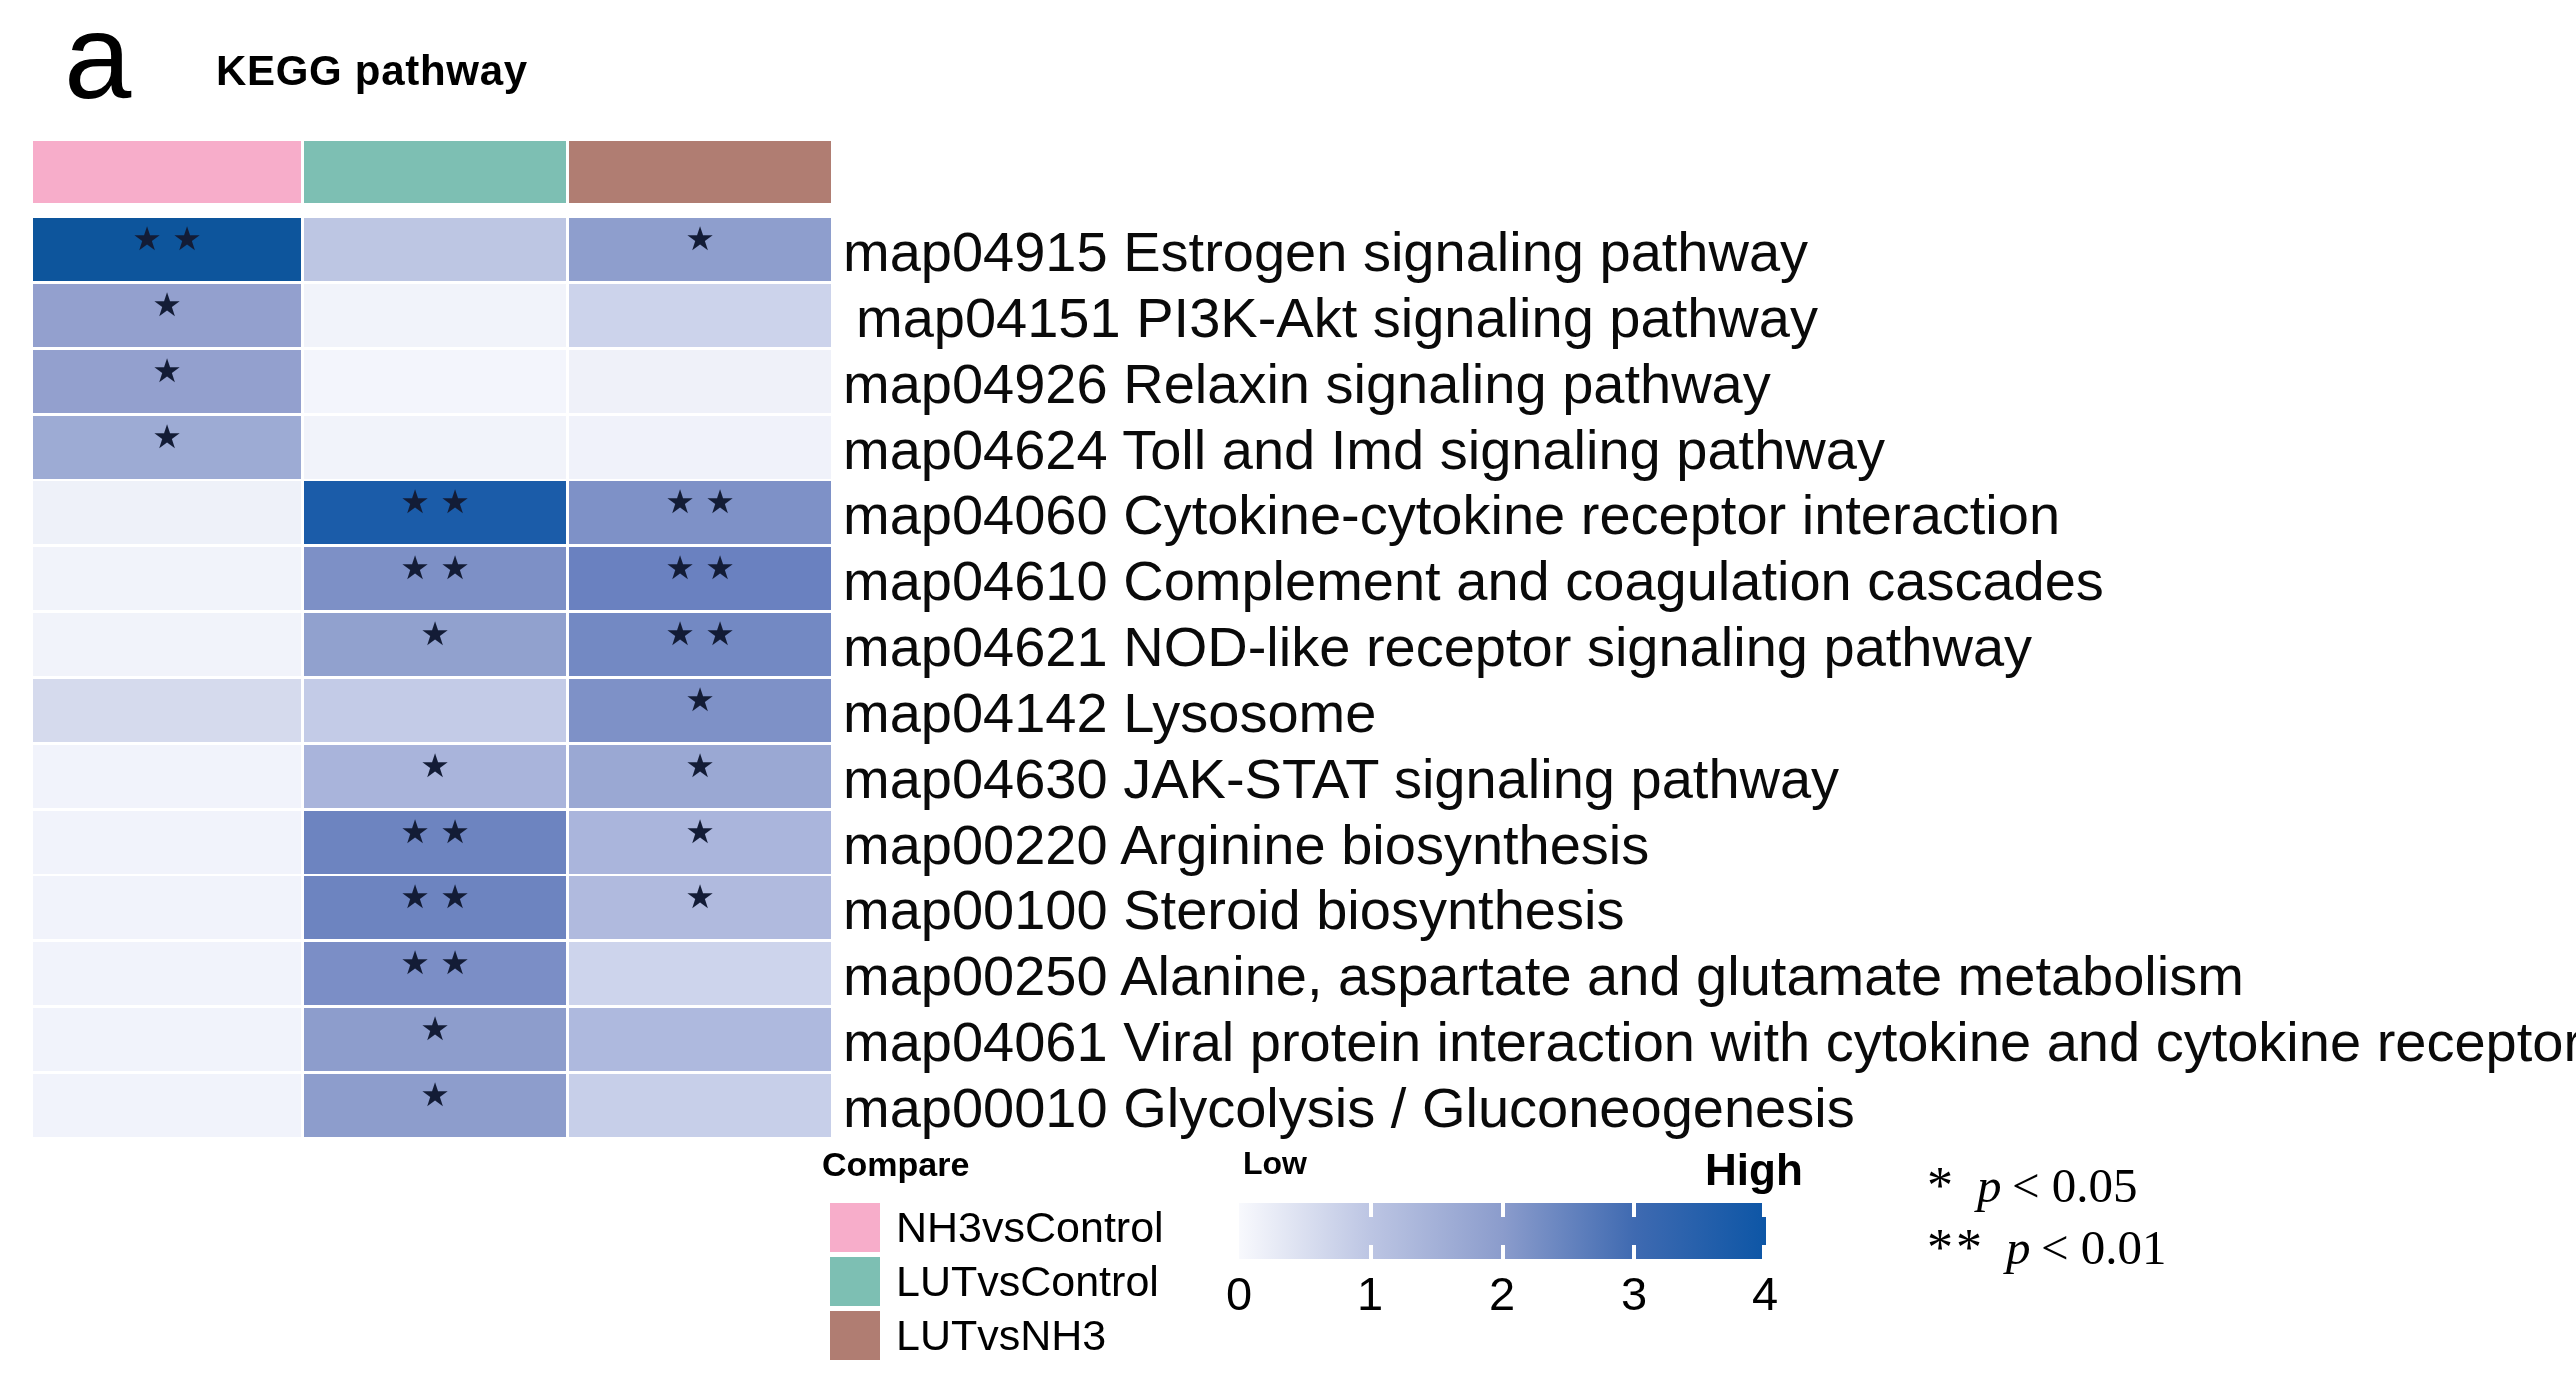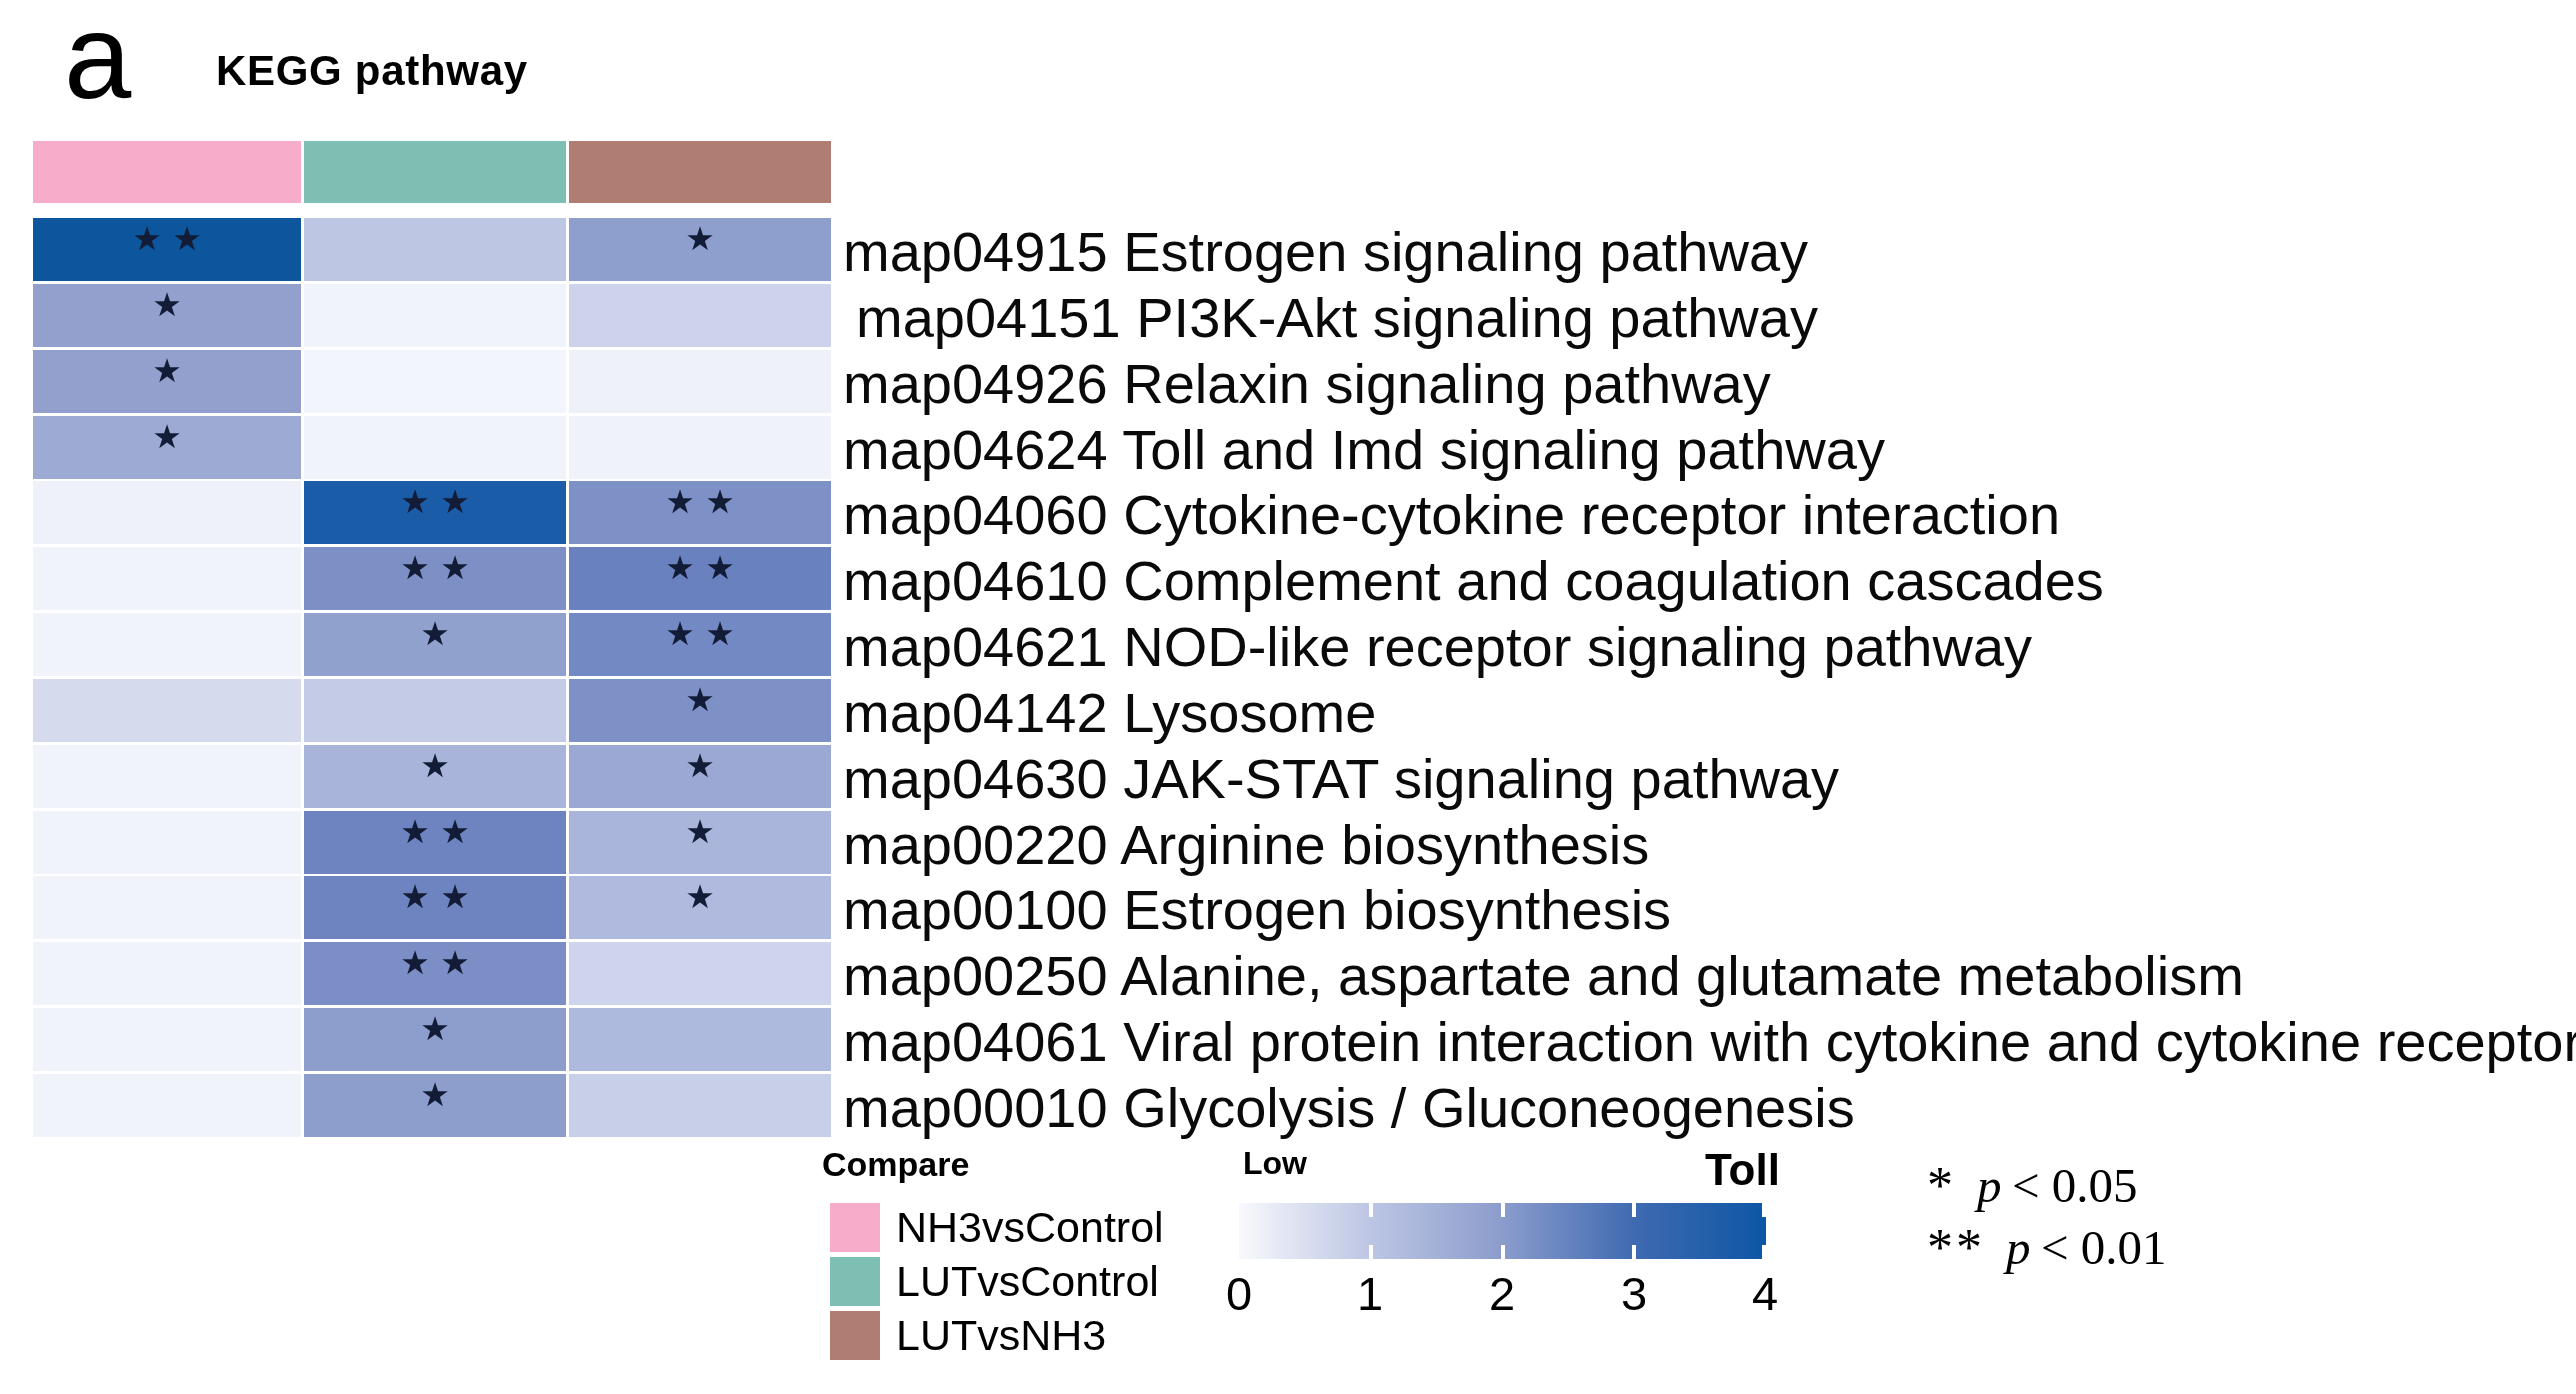--- a/index.html
+++ b/index.html
@@ -126,21 +126,21 @@
         <span class="stars">★</span>
       </div>
       <div class="rowlab" style="top: 811px;">map00220 Arginine biosynthesis</div>
       <div class="cell" style="left: 33px; top: 876px; width: 268px; height: 63px; background: rgb(241, 243, 251);"></div>
       <div class="cell" style="left: 304px; top: 876px; width: 262px; height: 63px; background: rgb(109, 132, 192);">
         <span class="stars">★★</span>
       </div>
       <div class="cell" style="left: 569px; top: 876px; width: 262px; height: 63px; background: rgb(176, 186, 222);">
         <span class="stars">★</span>
       </div>
-      <div class="rowlab" style="top: 876px;">map00100 Estrogen biosynthesis</div>
+      <div class="rowlab" style="top: 876px;">map00100 Steroid biosynthesis</div>
       <div class="cell" style="left: 33px; top: 942px; width: 268px; height: 63px; background: rgb(241, 243, 251);"></div>
       <div class="cell" style="left: 304px; top: 942px; width: 262px; height: 63px; background: rgb(123, 142, 198);">
         <span class="stars">★★</span>
       </div>
       <div class="cell" style="left: 569px; top: 942px; width: 262px; height: 63px; background: rgb(205, 212, 236);"></div>
       <div class="rowlab" style="top: 942px;">map00250 Alanine, aspartate and glutamate metabolism</div>
       <div class="cell" style="left: 33px; top: 1008px; width: 268px; height: 63px; background: rgb(241, 243, 251);"></div>
       <div class="cell" style="left: 304px; top: 1008px; width: 262px; height: 63px; background: rgb(141, 157, 204);">
         <span class="stars">★</span>
       </div>
@@ -158,21 +158,21 @@
   <div id="legend-groups">
       <div class="swatch" style="top: 1203px; background: rgb(247, 173, 202);"></div>
       <div class="swlab" style="top: 1203px;">NH3vsControl</div>
       <div class="swatch" style="top: 1257px; background: rgb(125, 191, 179);"></div>
       <div class="swlab" style="top: 1257px;">LUTvsControl</div>
       <div class="swatch" style="top: 1311px; background: rgb(176, 125, 114);"></div>
       <div class="swlab" style="top: 1311px;">LUTvsNH3</div>
     </div>
 
   <div class="scale-low">Low</div>
-  <div class="scale-high">Toll</div>
+  <div class="scale-high">High</div>
   <div class="gradient-bar" id="gradient-bar" style="background: linear-gradient(90deg, rgb(248, 249, 253) 0%, rgb(188, 197, 227) 25%, rgb(139, 156, 204) 50%, rgb(63, 106, 177) 75%, rgb(13, 86, 166) 100%);">
       <div class="notch" style="left: 130px; top: 0px;"></div>
       <div class="notch" style="left: 130px; bottom: 0px;"></div>
       <div class="notch" style="left: 262px; top: 0px;"></div>
       <div class="notch" style="left: 262px; bottom: 0px;"></div>
       <div class="notch" style="left: 393px; top: 0px;"></div>
       <div class="notch" style="left: 393px; bottom: 0px;"></div>
       <div class="notch" style="left: 523px; top: 0px;"></div>
       <div class="notch" style="left: 523px; bottom: 0px;"></div>
     </div>

